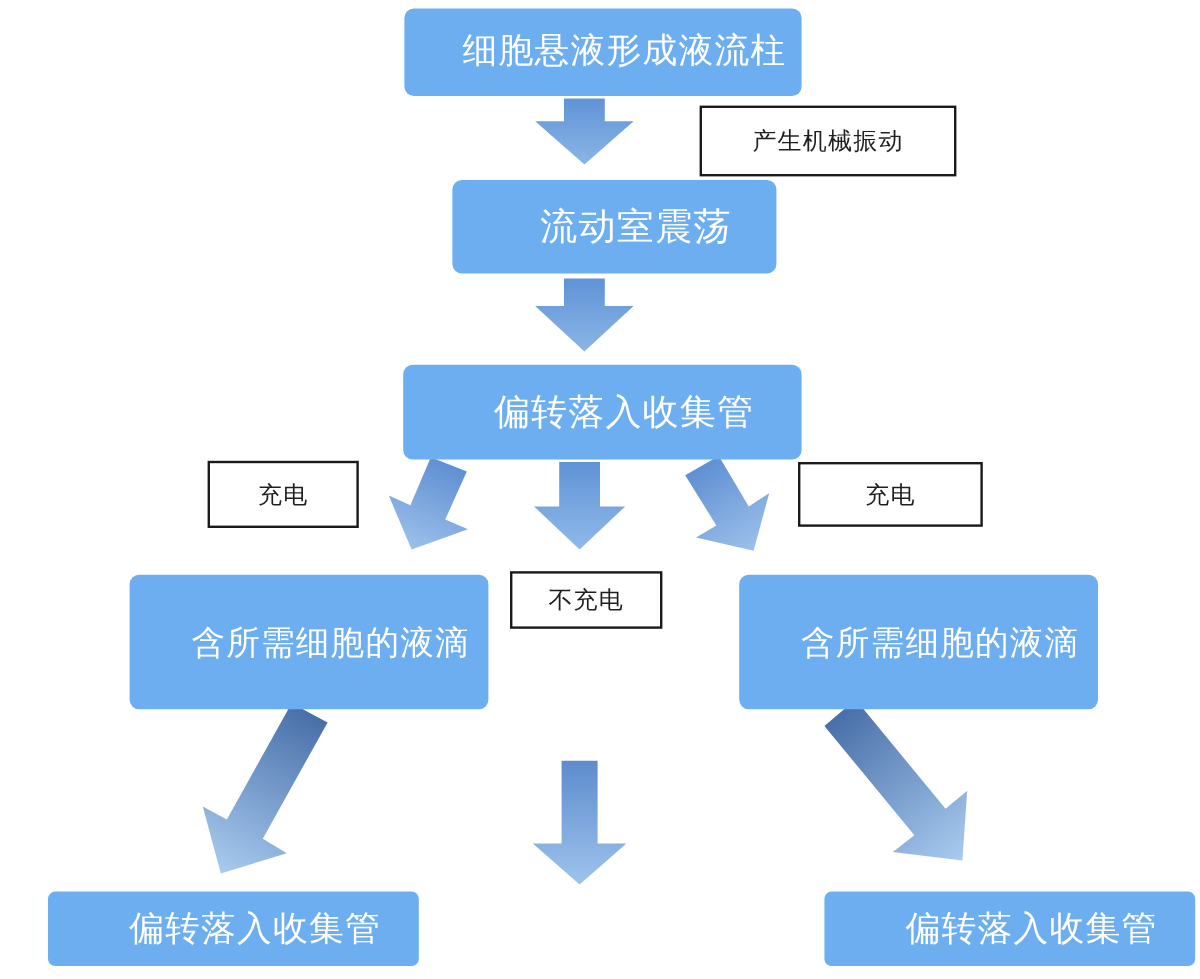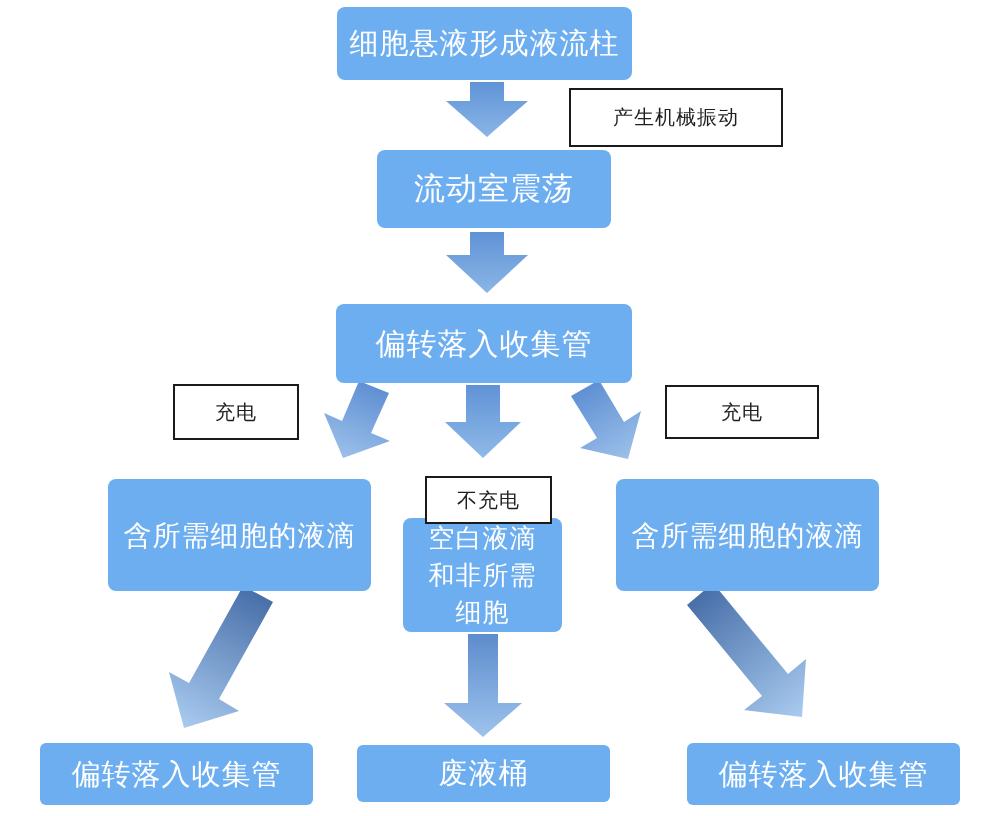--- a/index.html
+++ b/index.html
@@ -21,20 +21,21 @@
   .node{
     position:absolute;
     background:var(--node-fill);
     color:var(--node-text);
     display:flex;align-items:center;justify-content:center;
     text-align:center;
     border-radius:8px;
     font-size:29px;
     letter-spacing:1px;
     line-height:1.25;
+    padding-left:36px;
   }
   .node.small-radius{border-radius:6px;}
   .node.multiline{white-space:pre-line;font-size:26px;line-height:37px;}
   .annotation{
     position:absolute;
     background:#FFFFFF;
     border:2px solid var(--annotation-border);
     color:var(--annotation-text);
     display:flex;align-items:center;justify-content:center;
     text-align:center;
@@ -93,33 +94,29 @@
   </svg>
 
   <div class="node" style="left:337px;top:7px;width:295px;height:73px;">细胞悬液形成液流柱</div>
 
   <div class="node" style="left:377px;top:150px;width:234px;height:78px;font-size:31px;">流动室震荡</div>
 
   <div class="node" style="left:336px;top:304px;width:296px;height:79px;font-size:30px;">偏转落入收集管</div>
 
   <div class="node" style="left:108px;top:479px;width:263px;height:112px;font-size:28px;">含所需细胞的液滴</div>
 
-  <div class="node multiline" style="left:403px;top:518px;width:159px;height:114px;">空白液滴
-和非所需
-细胞</div>
 
   <div class="node" style="left:616px;top:479px;width:263px;height:112px;font-size:28px;">含所需细胞的液滴</div>
 
   <div class="node small-radius" style="left:40px;top:743px;width:273px;height:62px;">偏转落入收集管</div>
 
-  <div class="node small-radius" style="left:357px;top:745px;width:253px;height:57px;">废液桶</div>
 
   <div class="node small-radius" style="left:687px;top:743px;width:273px;height:62px;">偏转落入收集管</div>
 
-  <div class="annotation" style="left:569px;top:88px;width:210px;height:55px;">产生机械振动</div>
+  <div class="annotation" style="left:583px;top:88px;width:210px;height:55px;">产生机械振动</div>
 
   <div class="annotation" style="left:173px;top:384px;width:122px;height:52px;">充电</div>
 
   <div class="annotation" style="left:425px;top:476px;width:123px;height:44px;">不充电</div>
 
   <div class="annotation" style="left:665px;top:385px;width:150px;height:50px;">充电</div>
 
 </div>
 
 </body></html>

